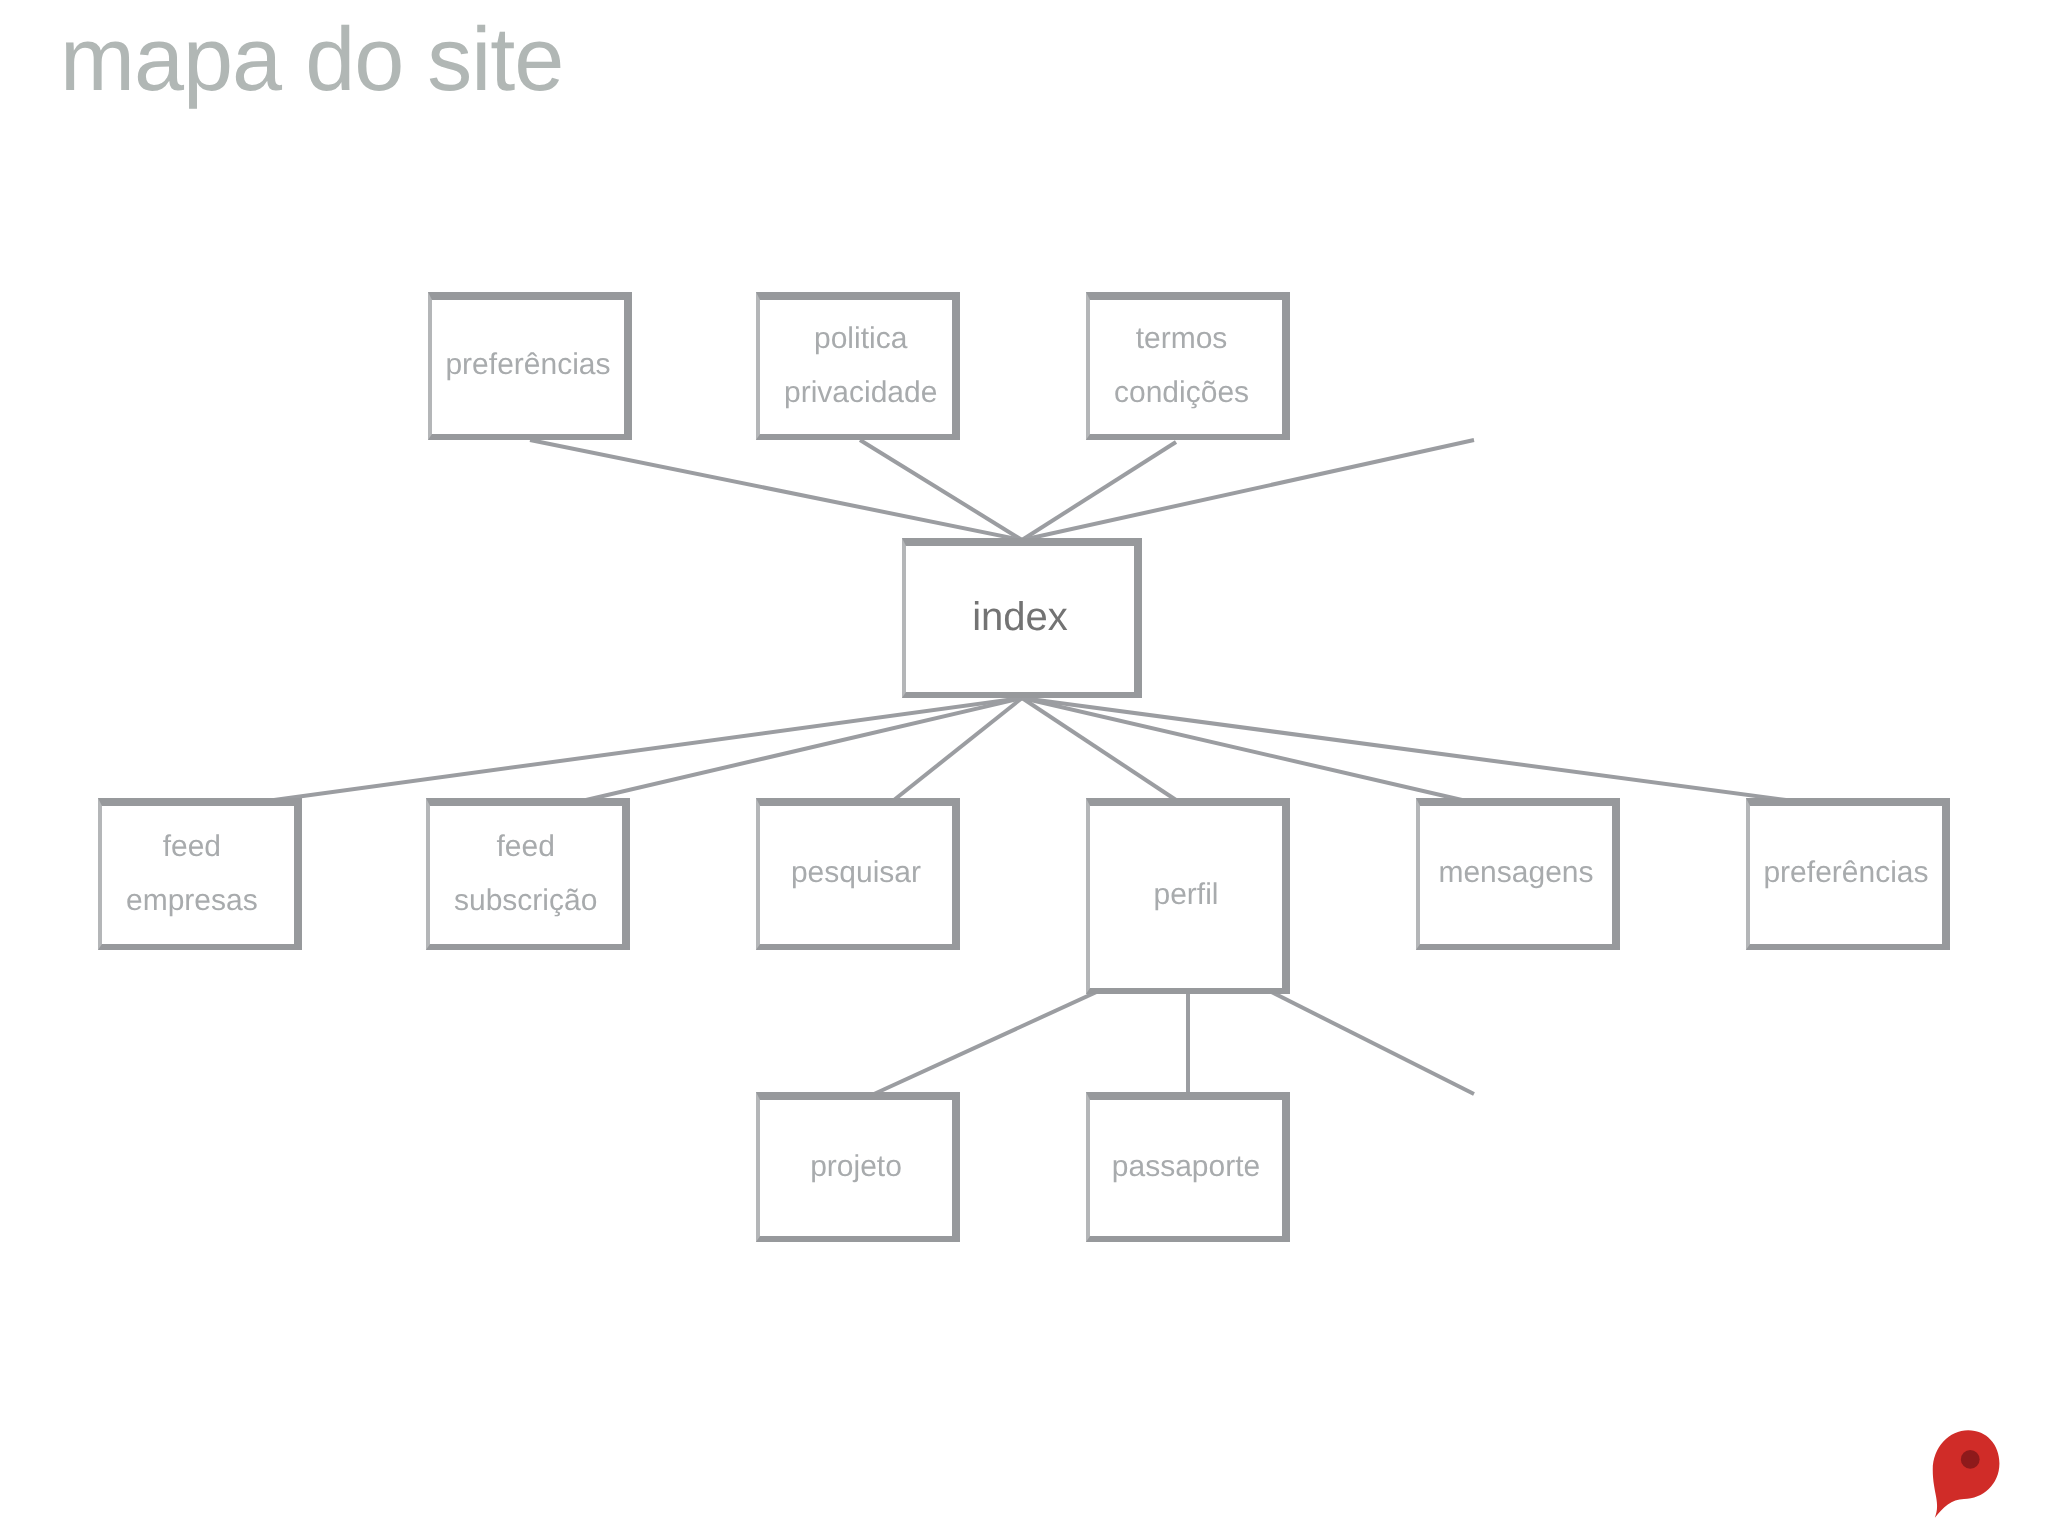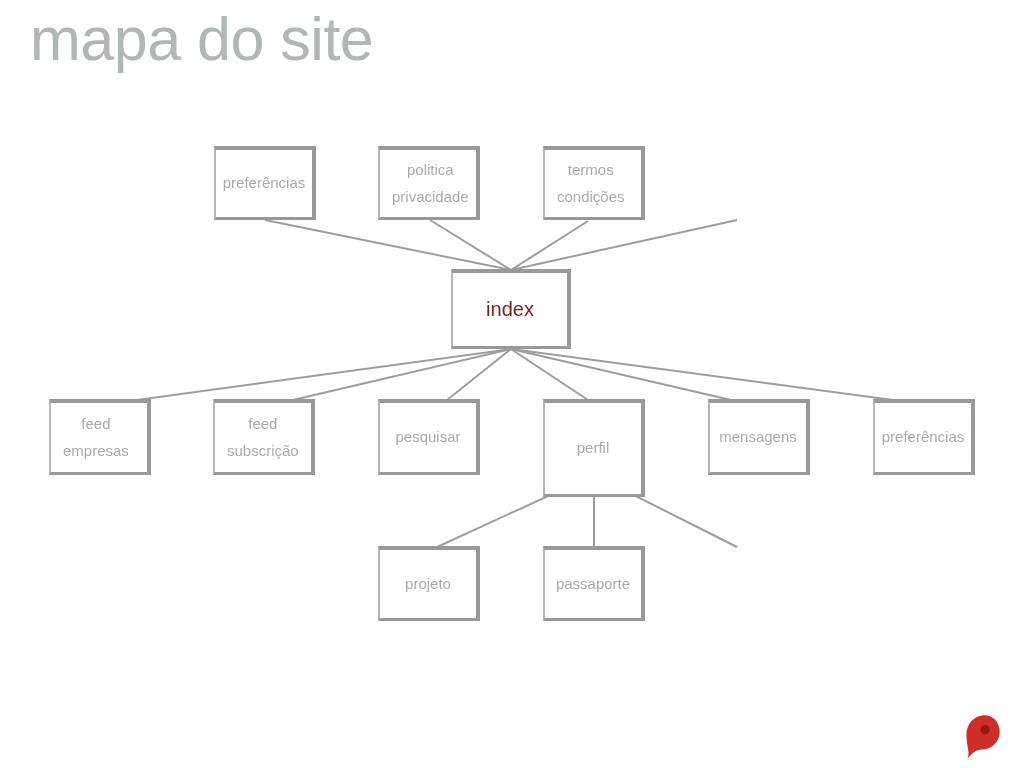--- a/index.html
+++ b/index.html
@@ -1,21 +1,21 @@
 <!DOCTYPE html>
 <html><head>
 <meta charset="utf-8">
 <style>
   html,body{margin:0;padding:0;background:#ffffff;}
   body{width:1024px;height:768px;font-family:"Liberation Sans", sans-serif;overflow:hidden;}
   .stage{position:relative;width:1024px;height:768px;background:#ffffff;}
 
   .page-title{
     position:absolute;left:30px;top:4px;
-    font-size:61px;font-weight:300;color:#b1b7b5;letter-spacing:-0.5px;
+    font-size:45px;font-weight:300;color:#b1b7b5;letter-spacing:-0.5px;
   }
 
   .edges{position:absolute;left:0;top:0;width:1024px;height:768px;pointer-events:none;}
   .edges line{stroke:#9b9da1;stroke-width:2;}
 
   .node{
     position:absolute;box-sizing:border-box;background:#ffffff;
     width:102px;height:75px;
     border:2px solid #97999c;
     border-top-width:4px;border-right-width:4px;border-bottom-width:3px;
@@ -23,21 +23,21 @@
     display:flex;align-items:center;justify-content:center;
     color:#a8abad;font-size:15px;text-align:center;
     white-space:pre-line;line-height:1.75;
   }
   .node.ml{justify-content:flex-start;text-align:center;padding-left:12px;}
 
   #n-pref-top      {left:214px;top:146px;height:74px;}
   #n-politica      {left:378px;top:146px;height:74px;}
   #n-termos        {left:543px;top:146px;height:74px;}
   #n-contactar     {left:708px;top:146px;height:74px;}
-  #n-index         {left:451px;top:269px;width:120px;height:80px;font-size:20px;color:#7f1d1d;}
+  #n-index         {left:451px;top:269px;width:120px;height:80px;font-size:20px;color:#737373;}
   #n-feed-empresas {left:49px; top:399px;height:76px;}
   #n-feed-subs     {left:213px;top:399px;height:76px;}
   #n-pesquisar     {left:378px;top:399px;height:76px;text-align:right;}
   #n-perfil        {left:543px;top:399px;height:98px;}
   #n-mensagens     {left:708px;top:399px;height:76px;}
   #n-pref-bottom   {left:873px;top:399px;height:76px;}
   #n-budget        {left:378px;top:546px;}
   #n-passaporte    {left:543px;top:546px;}
   #n-projeto       {left:708px;top:546px;}
 

